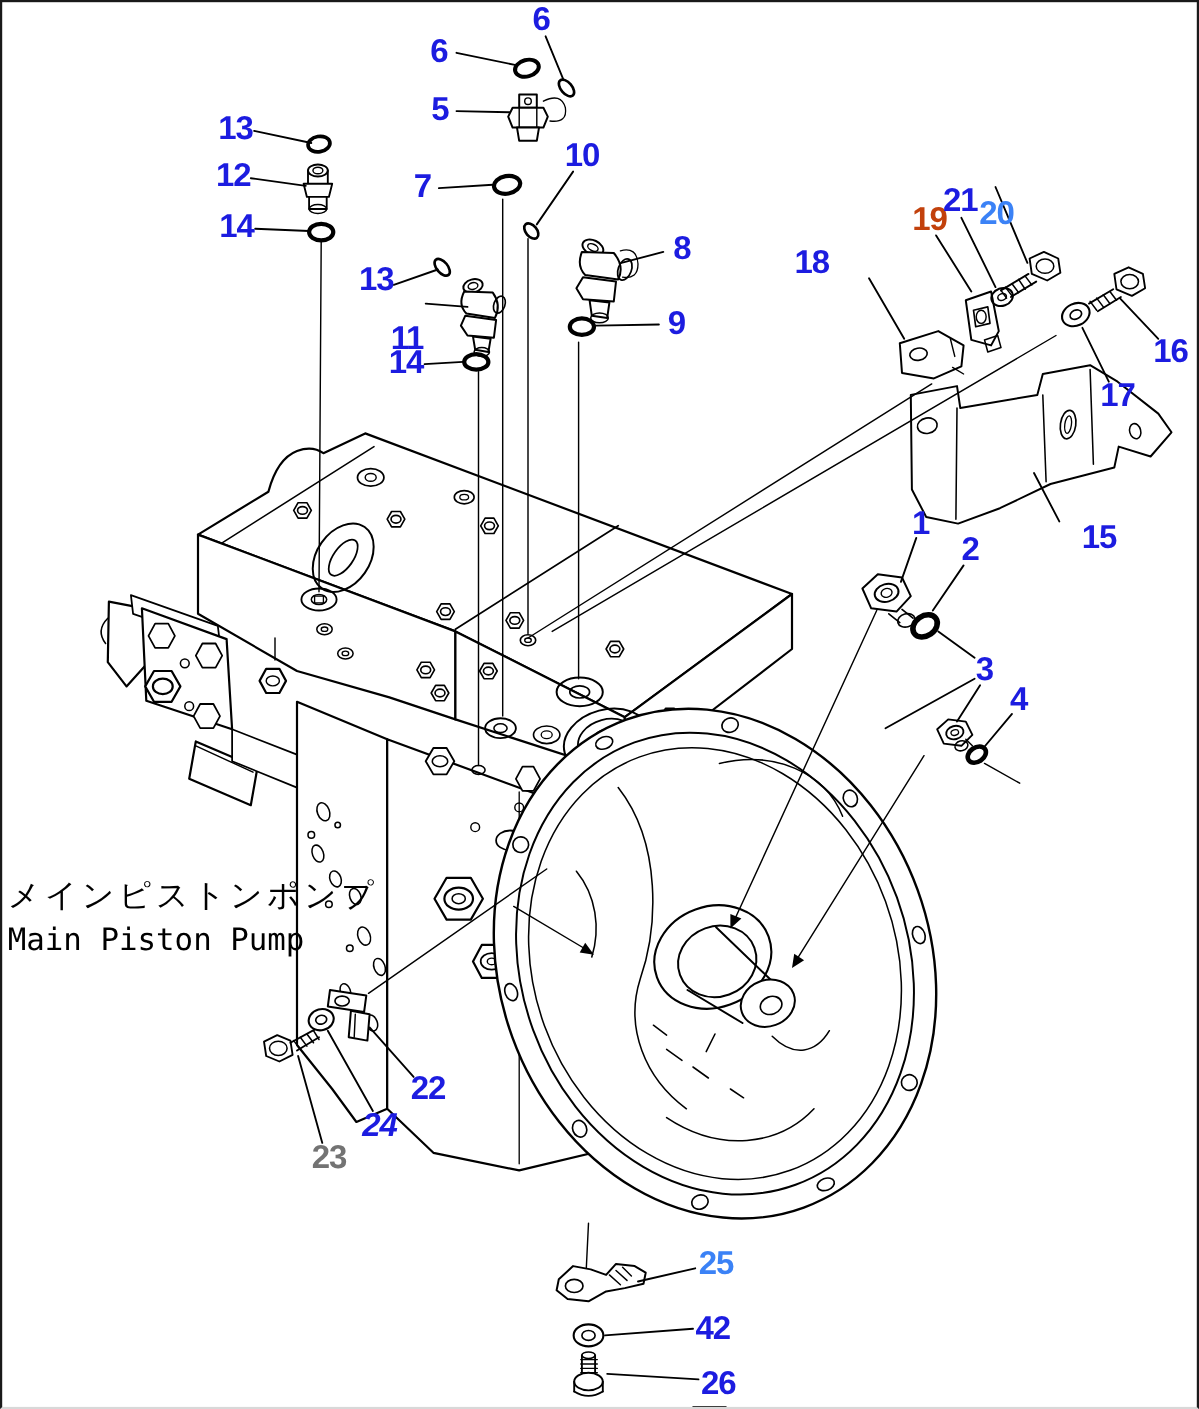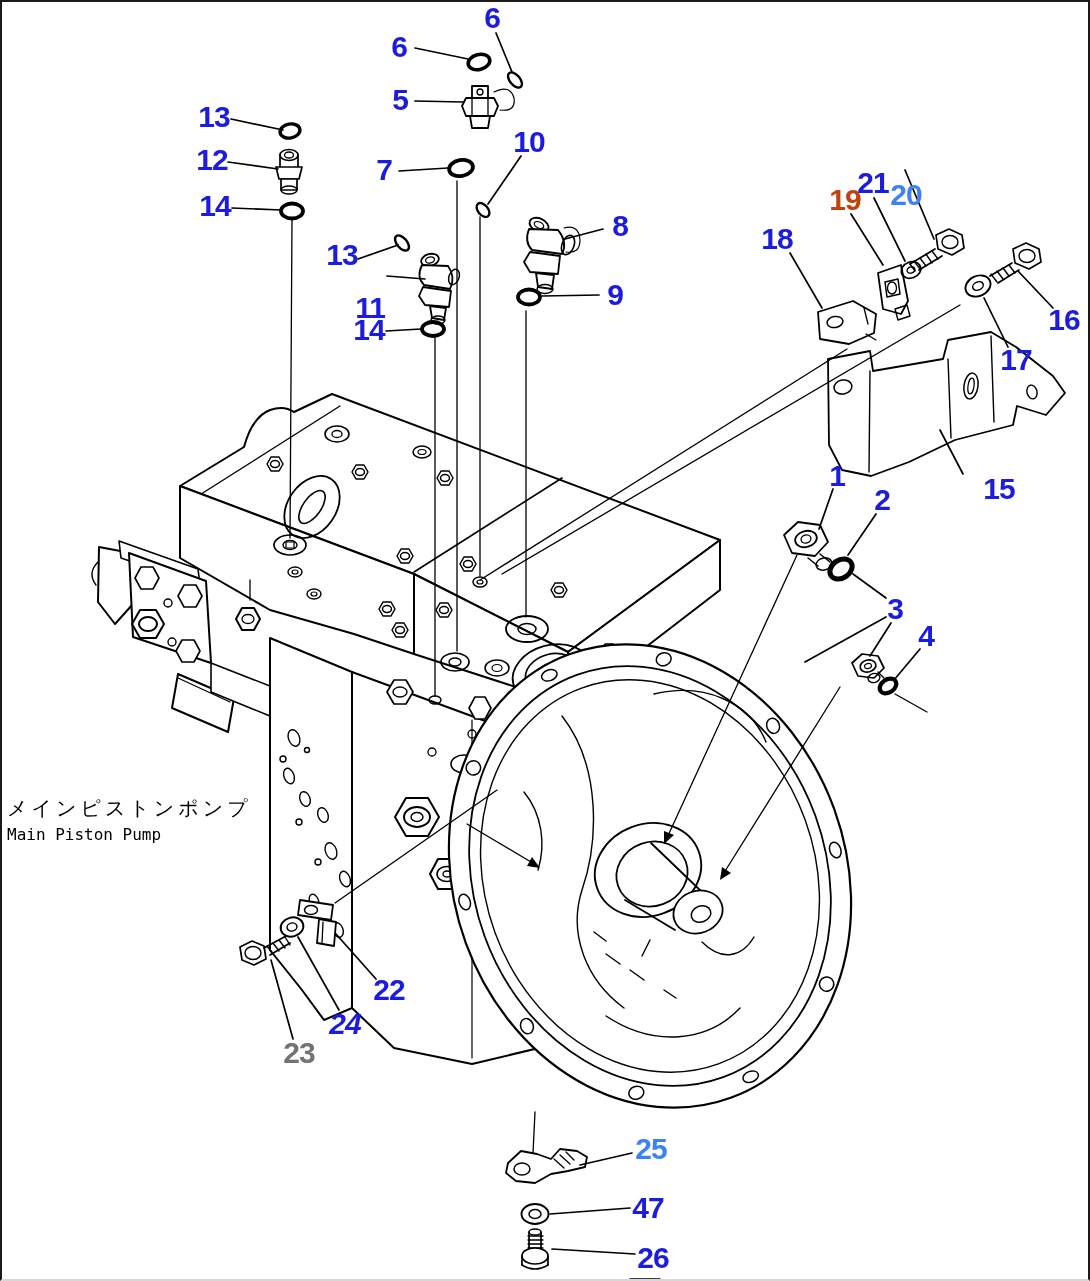--- a/index.html
+++ b/index.html
@@ -9,22 +9,22 @@
     border-bottom:2px solid #d8d8d8;box-sizing:border-box;
     font-family:"Liberation Sans",sans-serif;
   }
   svg.artwork{position:absolute;left:0;top:0;}
   .callout{
     position:absolute;transform:translate(-50%,-50%);
     font:bold 30px "Liberation Sans",sans-serif;
     letter-spacing:-1px;line-height:1;white-space:nowrap;
   }
   .title-block{position:absolute;left:5px;top:793px;color:#000;}
-  .title-ja{font-family:"DejaVu Sans",sans-serif;font-size:20px;letter-spacing:4px;}
-  .title-en{font-family:"DejaVu Sans Mono",monospace;font-size:16px;margin-top:3px;letter-spacing:0px;}
+  .title-ja{font-family:"DejaVu Sans",sans-serif;font-size:29px;letter-spacing:4px;}
+  .title-en{font-family:"DejaVu Sans Mono",monospace;font-size:28px;margin-top:3px;letter-spacing:0px;}
 </style>
 </head>
 <body>
 
 <div class="canvas">
 
   <svg class="artwork" width="1090" height="1281" viewBox="0 0 1090 1281" fill="none" stroke="#000" stroke-width="2" stroke-linejoin="round" stroke-linecap="round">
 
     <g>
 
@@ -418,29 +418,29 @@
       <div class="callout" style="left: 527px; top: 140px; color: rgb(28, 28, 224);">10</div>
       <div class="callout" style="left: 368px; top: 272px; color: rgb(28, 28, 224); margin-top: 34px;">11</div>
       <div class="callout" style="left: 210px; top: 158px; color: rgb(28, 28, 224);">12</div>
       <div class="callout" style="left: 212px; top: 115px; color: rgb(28, 28, 224);">13</div>
       <div class="callout" style="left: 340px; top: 253px; color: rgb(28, 28, 224);">13</div>
       <div class="callout" style="left: 213px; top: 204px; color: rgb(28, 28, 224);">14</div>
       <div class="callout" style="left: 367px; top: 328px; color: rgb(28, 28, 224);">14</div>
       <div class="callout" style="left: 968px; top: 487px; color: rgb(28, 28, 224); margin-left: 29px;">15</div>
       <div class="callout" style="left: 1062px; top: 318px; color: rgb(28, 28, 224);">16</div>
       <div class="callout" style="left: 1014px; top: 358px; color: rgb(28, 28, 224);">17</div>
-      <div class="callout" style="left: 775px; top: 237px; color: rgb(28, 28, 224); text-align: center;">18</div>
+      <div class="callout" style="left: 736px; top: 237px; color: rgb(28, 28, 224); text-align: center;">18</div>
       <div class="callout" style="left: 843px; top: 198px; color: #c2410c;">19</div>
       <div class="callout" style="left: 904px; top: 153px; color: #3b82f6; margin-top: 40px;">20</div>
       <div class="callout" style="left: 871px; top: 181px; color: rgb(28, 28, 224);">21</div>
       <div class="callout" style="left: 387px; top: 988px; color: rgb(28, 28, 224);">22</div>
       <div class="callout" style="left: 297px; top: 1051px; color: #737373;">23</div>
       <div class="callout" style="left: 343px; top: 1022px; color: rgb(28, 28, 224); font-style: italic;">24</div>
       <div class="callout" style="left: 649px; top: 1147px; color: #3b82f6;">25</div>
       <div class="callout" style="left: 651px; top: 1256px; color: rgb(28, 28, 224);">26</div>
-      <div class="callout" style="left: 646px; top: 1206px; color: rgb(28, 28, 224);">47</div>
+      <div class="callout" style="left: 646px; top: 1206px; color: rgb(28, 28, 224);">42</div>
     </div>
 
   <div class="title-block">
     <div class="title-ja">メインピストンポンプ</div>
     <div class="title-en">Main Piston Pump</div>
   </div>
 </div>
 
 </body></html>

